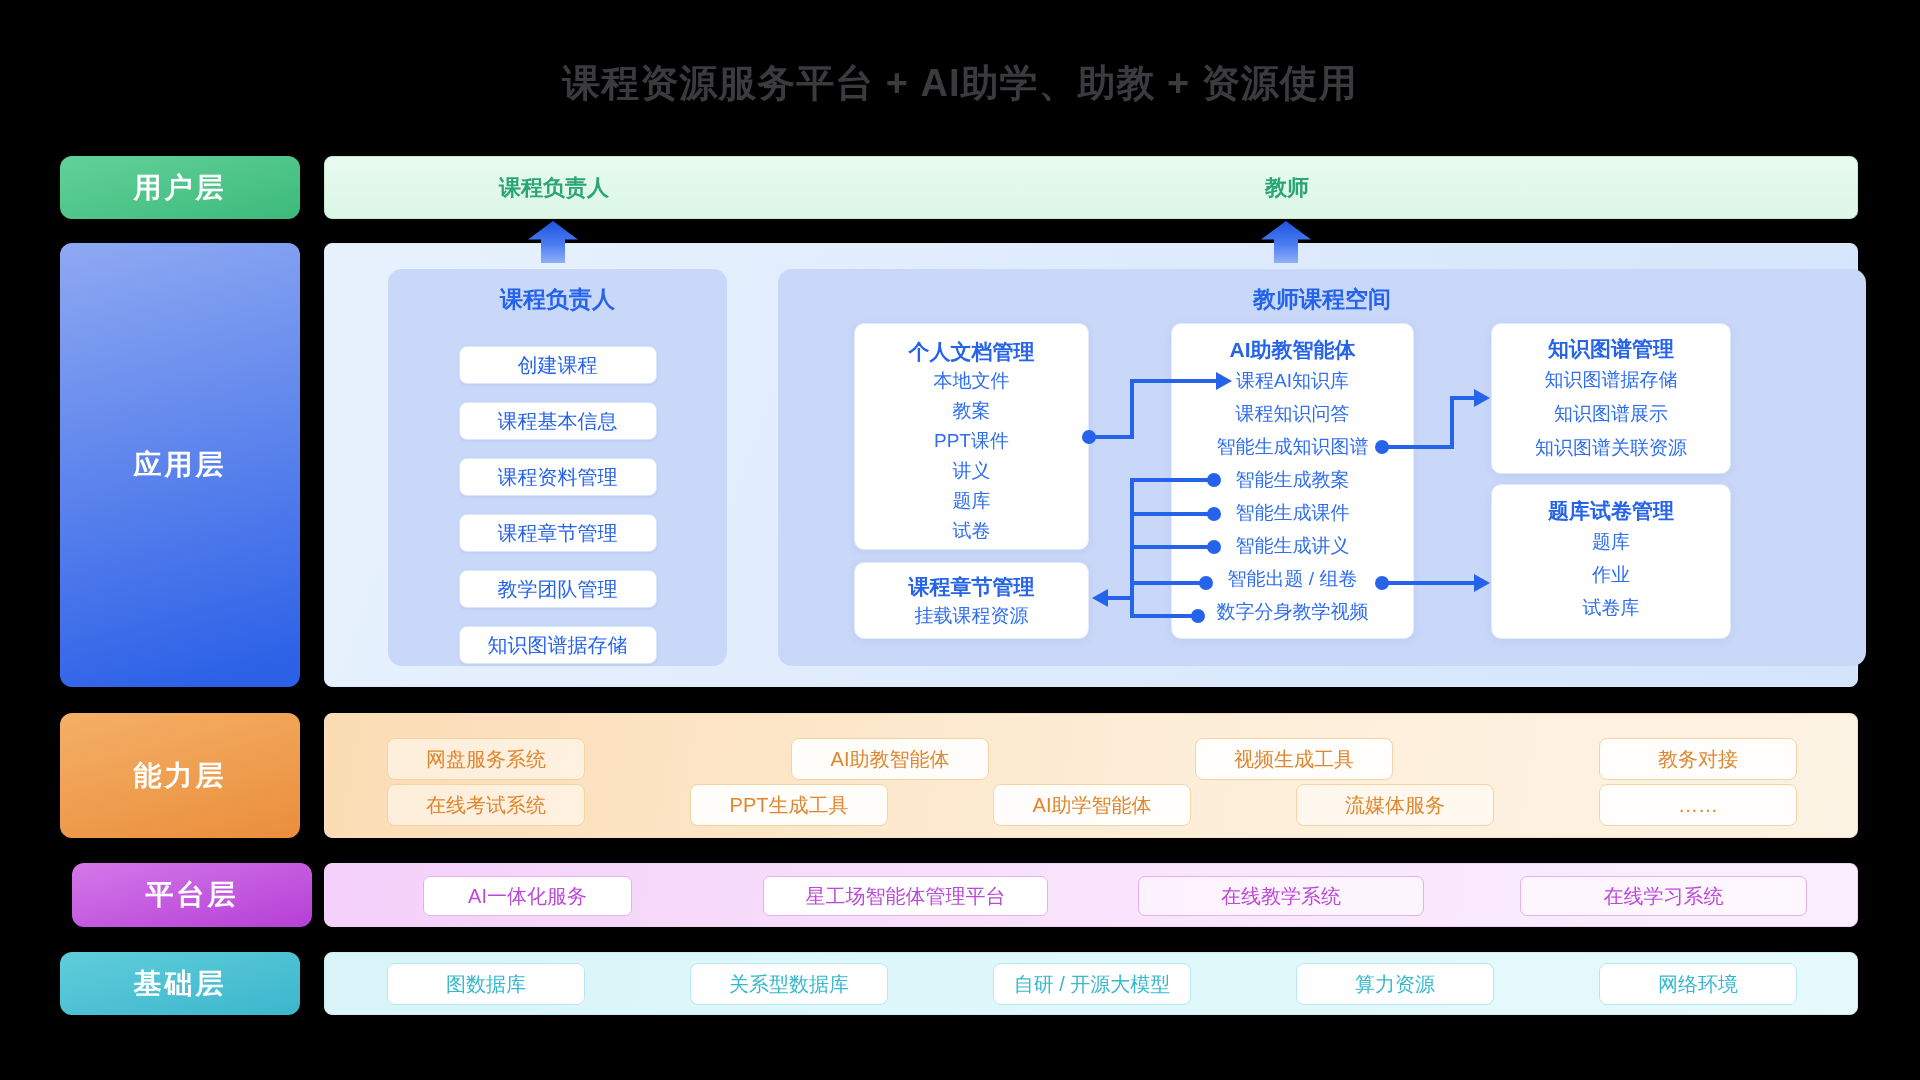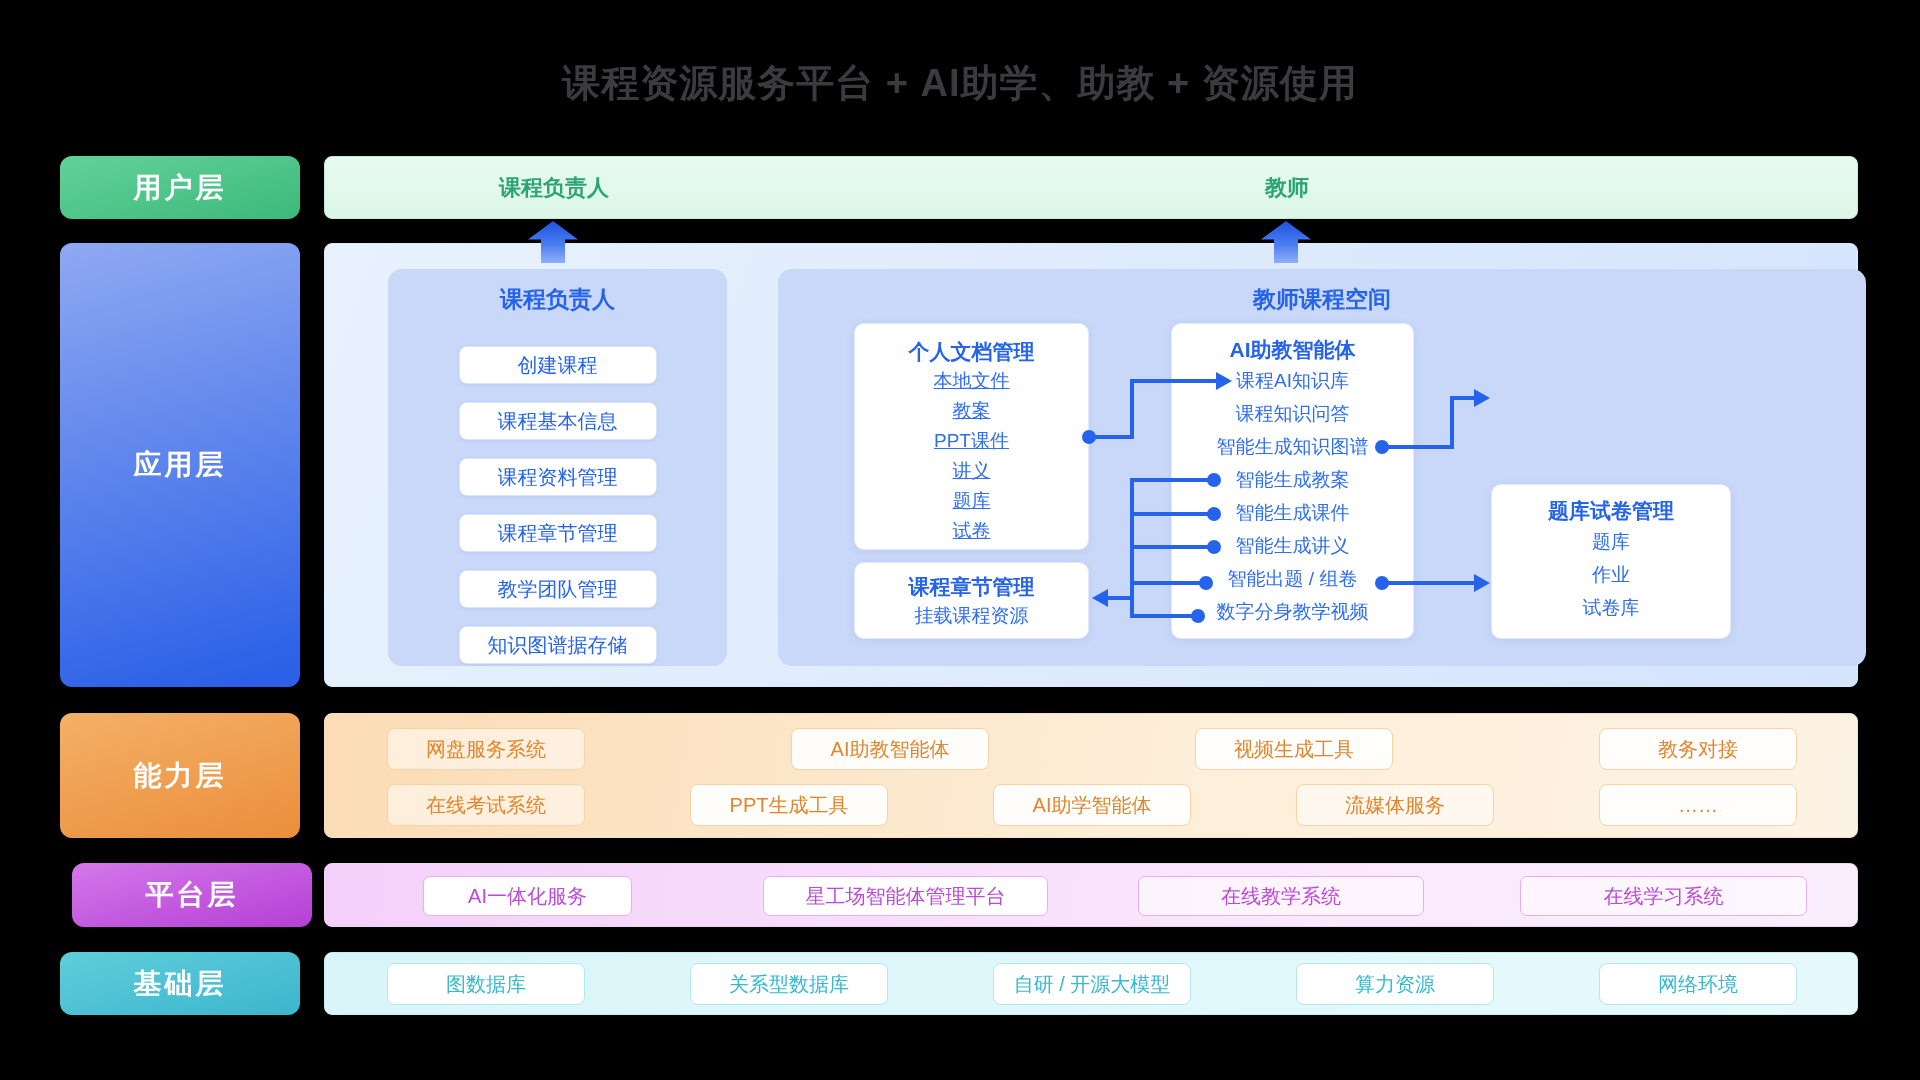--- a/index.html
+++ b/index.html
@@ -48,21 +48,21 @@
     box-shadow:0 1px 3px rgba(60,90,180,.12);box-sizing:border-box;}
   .lp-btn:first-of-type{margin-top:0;}
 
   
   .card{position:absolute;background:#fff;border:1px solid #e2eafc;border-radius:10px;
     box-shadow:0 2px 8px rgba(70,100,190,.10);display:flex;flex-direction:column;align-items:center;
     box-sizing:border-box;}
   .card-title{color:#2563eb;font-weight:700;font-size:21px;line-height:28px;}
   .card-item{color:#2f6ef0;font-size:19px;}
   .doc-card{left:76px;top:54px;width:235px;height:227px;padding-top:11px;justify-content:center;}
-  .doc-card .card-item{line-height:30px;text-decoration:underline;}
+  .doc-card .card-item{line-height:30px;}
   .chapter-card{left:76px;top:293px;width:235px;height:77px;padding-top:10px;}
   .chapter-card .card-item{line-height:30px;}
   .ai-card{left:393px;top:54px;width:243px;height:316px;padding-top:12px;}
   .ai-card .card-item{line-height:33px;}
   .kg-card{left:713px;top:54px;width:240px;height:151px;padding-top:11px;}
   .kg-card .card-item{line-height:34px;}
   .quiz-card{left:713px;top:215px;width:240px;height:155px;padding-top:12px;}
   .quiz-card .card-item{line-height:33px;}
 
   
@@ -99,21 +99,21 @@
   
   .d-dot{left:1375px;top:576px}
   .d-h{left:1382px;top:581px;width:92px;height:4px}
   .d-head{left:1474px;top:574px}
 
   
   .bar-cap{top:713px;height:125px;background:linear-gradient(100deg,#fbdcb4 0%,#fdeed8 55%,#fdf3e4 100%);
     border:1px solid #f7e0c0;}
   .cap-row{position:absolute;left:0;right:0;display:flex;justify-content:space-between;
     padding:0 60px 0 62px;}
-  .cap-row1{top:14px}.cap-row2{top:70px}
+  .cap-row1{top:24px}.cap-row2{top:70px}
   .chip{height:42px;width:198px;border-radius:8px;display:flex;align-items:center;justify-content:center;
     font-size:20px;box-sizing:border-box;}
   .cap-chip{background:rgba(255,255,255,.9);border:1px solid #f6d3a4;color:#e0862f;}
   .cap-chip.tint{background:rgba(255,255,255,.5);}
 
   
   .bar-plat{top:863px;height:64px;background:linear-gradient(100deg,#f4d0fa 0%,#fae7fd 60%,#fbeefe 100%);
     border:1px solid #efd3f6;}
   .plat-chip{position:absolute;top:12px;height:40px;border-radius:7px;display:flex;align-items:center;
     justify-content:center;font-size:20px;color:#bc4ad9;background:#fff;border:1px solid #e5aff2;
@@ -184,20 +184,26 @@
         <div class="card-item">课程AI知识库</div>
         <div class="card-item">课程知识问答</div>
         <div class="card-item">智能生成知识图谱</div>
         <div class="card-item">智能生成教案</div>
         <div class="card-item">智能生成课件</div>
         <div class="card-item">智能生成讲义</div>
         <div class="card-item">智能出题 / 组卷</div>
         <div class="card-item">数字分身教学视频</div>
       </div>
 
+      <div class="card kg-card">
+        <div class="card-title">知识图谱管理</div>
+        <div class="card-item">知识图谱据存储</div>
+        <div class="card-item">知识图谱展示</div>
+        <div class="card-item">知识图谱关联资源</div>
+      </div>
 
       <div class="card quiz-card">
         <div class="card-title">题库试卷管理</div>
         <div class="card-item">题库</div>
         <div class="card-item">作业</div>
         <div class="card-item">试卷库</div>
       </div>
     </div>
   </div>
 

